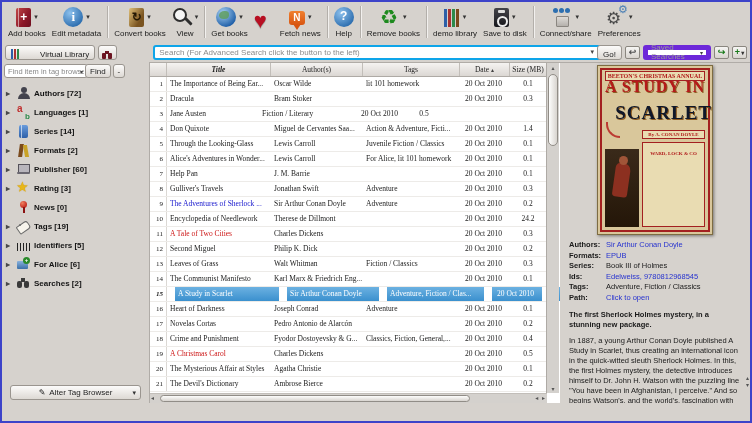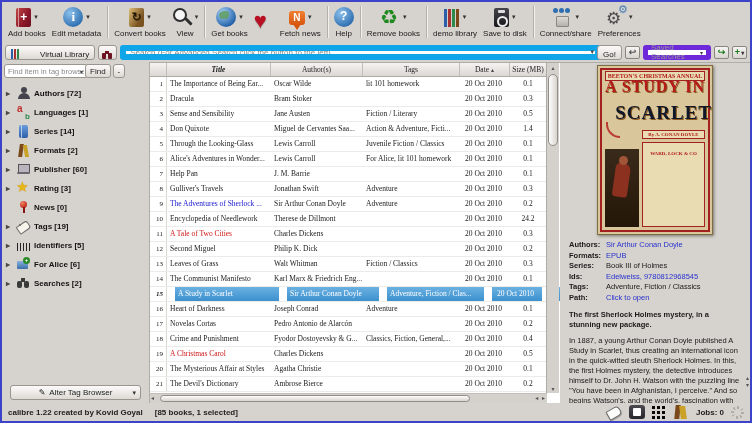--- a/index.html
+++ b/index.html
@@ -42,21 +42,21 @@
   .ti-prefs::before { content:"⚙"; position:absolute; left:0; top:1px; font-size:17px; color:#4a4a4a; }
   .ti-prefs::after { content:"⚙"; position:absolute; right:-2px; top:-4px; font-size:11px; color:#4a7fb5; }
 
   
   .searchrow { height:20px; display:flex; align-items:center; gap:3px; padding:0 3px; }
   .btn { background:linear-gradient(#fcfbfa,#ddd9d4); border:1px solid #9a958f; border-radius:3px; font-size:8px; height:15px; padding:0 5px; display:flex; align-items:flex-end; gap:19px; color:#222; white-space:nowrap; }
   .mini-lib { width:10px; height:10px; background:linear-gradient(90deg,#2d5fa8 0 2px,transparent 2px 3px,#a83232 3px 5px,transparent 5px 6px,#2d8a4a 6px 8px,transparent 8px); }
   .mini-binoc { width:11px; height:8px; position:relative; }
   .mini-binoc::before { content:""; position:absolute; bottom:0; width:4px; height:6px; background:#6b1420; border-radius:1px; box-shadow:6px 0 0 #6b1420; }
   .mini-binoc::after { content:""; position:absolute; top:0; left:3px; width:4px; height:3px; background:#6b1420; }
-  input.searchbox { flex:1; height:15px; border:6px solid #0ea5e9; border-radius:3px; font-size:8px; padding:0 14px 0 4px; color:#333; font-family:"Liberation Sans",sans-serif; background:#fff; }
+  input.searchbox { flex:1; height:15px; border:2px solid #0ea5e9; border-radius:3px; font-size:8px; padding:0 14px 0 4px; color:#333; font-family:"Liberation Sans",sans-serif; background:#fff;margin-left:33px; }
   input.searchbox::placeholder { color:#8a8a8a; }
   .combo-arrow { margin-left:-13px; font-size:7px; color:#444; z-index:2; }
   .saved-combo { width:68px; height:15px; border:5px solid #6d28d9; border-radius:3px; background:#fff; font-size:8px; color:#9a9a9a; display:flex; align-items:center; padding:0 3px; justify-content:space-between; }
   .g-icon { width:15px; height:13px; border:1px solid #8a867f; border-radius:2px; background:linear-gradient(#f6f5f3,#d8d4cf); display:flex; align-items:center; justify-content:center; font-size:9px; color:#1a7a1a; font-weight:bold; }
   .g-arrow { font-size:6px; color:#333; margin-left:1px; }
 
   
   .main { display:flex; height:341px; }
 
   
@@ -400,21 +400,20 @@
               <div class="row">
                 <div class="cell gutter c-gut">2</div>
                 <div class="cell c-title">Dracula</div>
                 <div class="cell c-auth">Bram Stoker</div>
                 <div class="cell c-tags"></div>
                 <div class="cell c-date">20 Oct 2010</div>
                 <div class="cell c-size">0.3</div>
               </div>
               <div class="row">
                 <div class="cell gutter c-gut">3</div>
-                <div class="cell c-title">Sense and Sensibility</div>
                 <div class="cell c-auth">Jane Austen</div>
                 <div class="cell c-tags">Fiction / Literary</div>
                 <div class="cell c-date">20 Oct 2010</div>
                 <div class="cell c-size">0.5</div>
               </div>
               <div class="row">
                 <div class="cell gutter c-gut">4</div>
                 <div class="cell c-title">Don Quixote</div>
                 <div class="cell c-auth">Miguel de Cervantes Saa...</div>
                 <div class="cell c-tags">Action &amp; Adventure, Ficti...</div>
@@ -626,26 +625,14 @@
         <div class="dsummary">The first Sherlock Holmes mystery, in a stunning new package.</div>
         <div class="ddesc">In 1887, a young Arthur Conan Doyle published A Study in Scarlet, thus creating an international icon in the quick-witted sleuth Sherlock Holmes. In this, the first Holmes mystery, the detective introduces himself to Dr. John H. Watson with the puzzling line "You have been in Afghanistan, I perceive." And so begins Watson's, and the world's, fascination with this enigmatic character.</div>
         <div class="mini-scroll">
             <span>▴</span>
             <span>▾</span>
           </div>
       </div>
     </div>
   </div>
 
-  <div class="statusbar">
-    <span>calibre 1.22 created by Kovid Goyal</span>
-    <span class="sb-books">[85 books, 1 selected]</span>
-    <div class="statusicons">
-      <div class="sic2 st-tag"></div>
-      <div class="sic2 st-image"></div>
-      <div class="sic2 st-grid"></div>
-      <div class="sic2 st-book"></div>
-      <span class="jobs-label">Jobs: 0</span>
-      <div class="spinner"></div>
-    </div>
-  </div>
 
 </div>
 
 </body></html>

